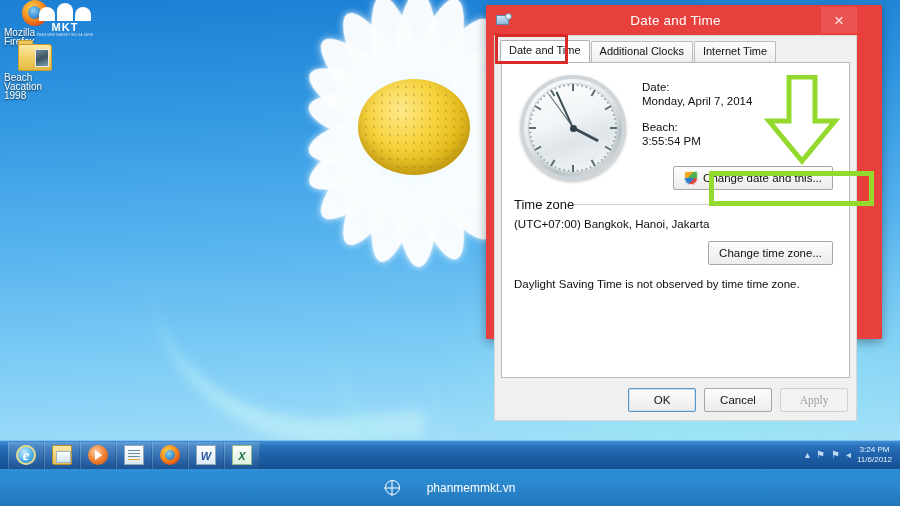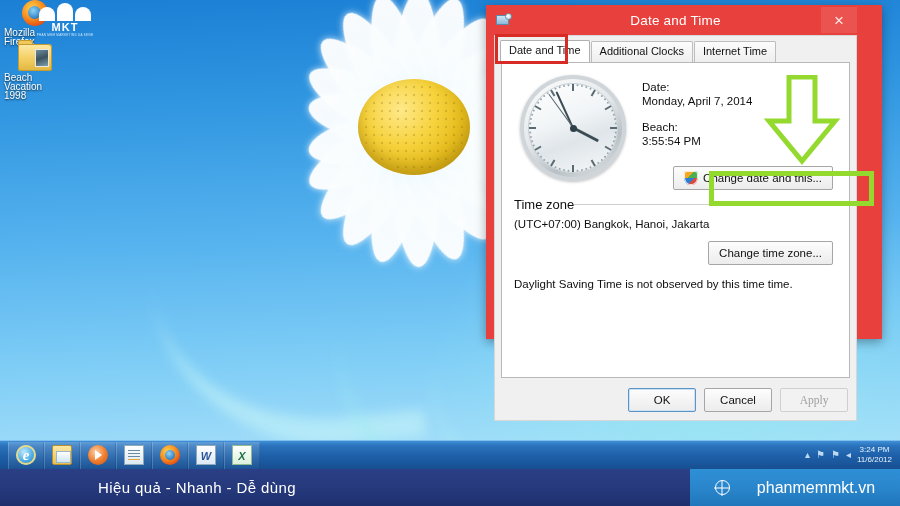--- a/index.html
+++ b/index.html
@@ -176,21 +176,21 @@
   .mkt-text { text-align: center; font-size: 11px; font-weight: bold; letter-spacing: 1px; }
   .mkt-sub { text-align: center; font-size: 3px; letter-spacing: 0.3px; opacity: 0.8; }
   .slogan { color: #ffffff; font-size: 15px; letter-spacing: 0.4px; }
   .globe {
     width: 15px; height: 15px; border-radius: 50%; border: 1.5px solid #fff; position: relative;
   }
   .globe::before { content:""; position:absolute; left:50%; top:-1.5px; bottom:-1.5px; width:0;
     border-left:1.5px solid #fff; transform: translateX(-50%); }
   .globe::after { content:""; position:absolute; left:-1.5px; right:-1.5px; top:50%; height:0;
     border-top:1.5px solid #fff; transform: translateY(-50%); }
-  .site { color: #fff; font-size: 16px; margin-left: 20px; }
+  .site { color: #fff; font-size: 12px; margin-left: 20px; }
 
   
   .dlg-frame {
     position: absolute; left: 486px; top: 5px; width: 396px; height: 334px;
     background: #e8403d; padding: 0 25px 8px 8px;
     box-shadow: 0 3px 10px rgba(0,0,0,0.35);
   }
   .titlebar { height: 30px; display: flex; align-items: center; position: relative; }
   .title-ico { width: 16px; height: 15px; margin-left: 2px; position: relative; }
   .title-ico .scr {
@@ -381,23 +381,20 @@
       <span class="tic">⚑</span>
       <span class="tic">◂</span>
       <div class="clock">
         <div>3:24 PM</div>
         <div>11/6/2012</div>
       </div>
     </div>
   </div>
 
   <div class="banner">
-    <div class="banner-left">
-      <div class="slogan">Hiệu quả - Nhanh - Dễ dùng</div>
-    </div>
     <div class="banner-right">
       <span class="globe"></span>
       <span class="site">phanmemmkt.vn</span>
     </div>
   </div>
   <div class="mkt-logo">
     <div class="mkt-m">
         <span></span>
         <span></span>
         <span></span>
@@ -634,21 +631,21 @@
         <div class="tz-sep">
           <span>Time zone</span>
           <span class="rule"></span>
         </div>
         <div class="tz-val">(UTC+07:00) Bangkok, Hanoi, Jakarta</div>
         <div class="tz-btn">
           <button class="btn" style="min-width:120px; justify-content:center;">
             <span>Change time zone...</span>
           </button>
         </div>
-        <div class="dst">Daylight Saving Time is not observed by this time time.</div>
+        <div class="dst">Daylight Saving Time is not observed by time time zone.</div>
       </div>
 
       <div class="footer-btns">
         <button class="btn default">
             <span>OK</span>
           </button>
         <button class="btn">
             <span>Cancel</span>
           </button>
         <button class="btn disabled">

